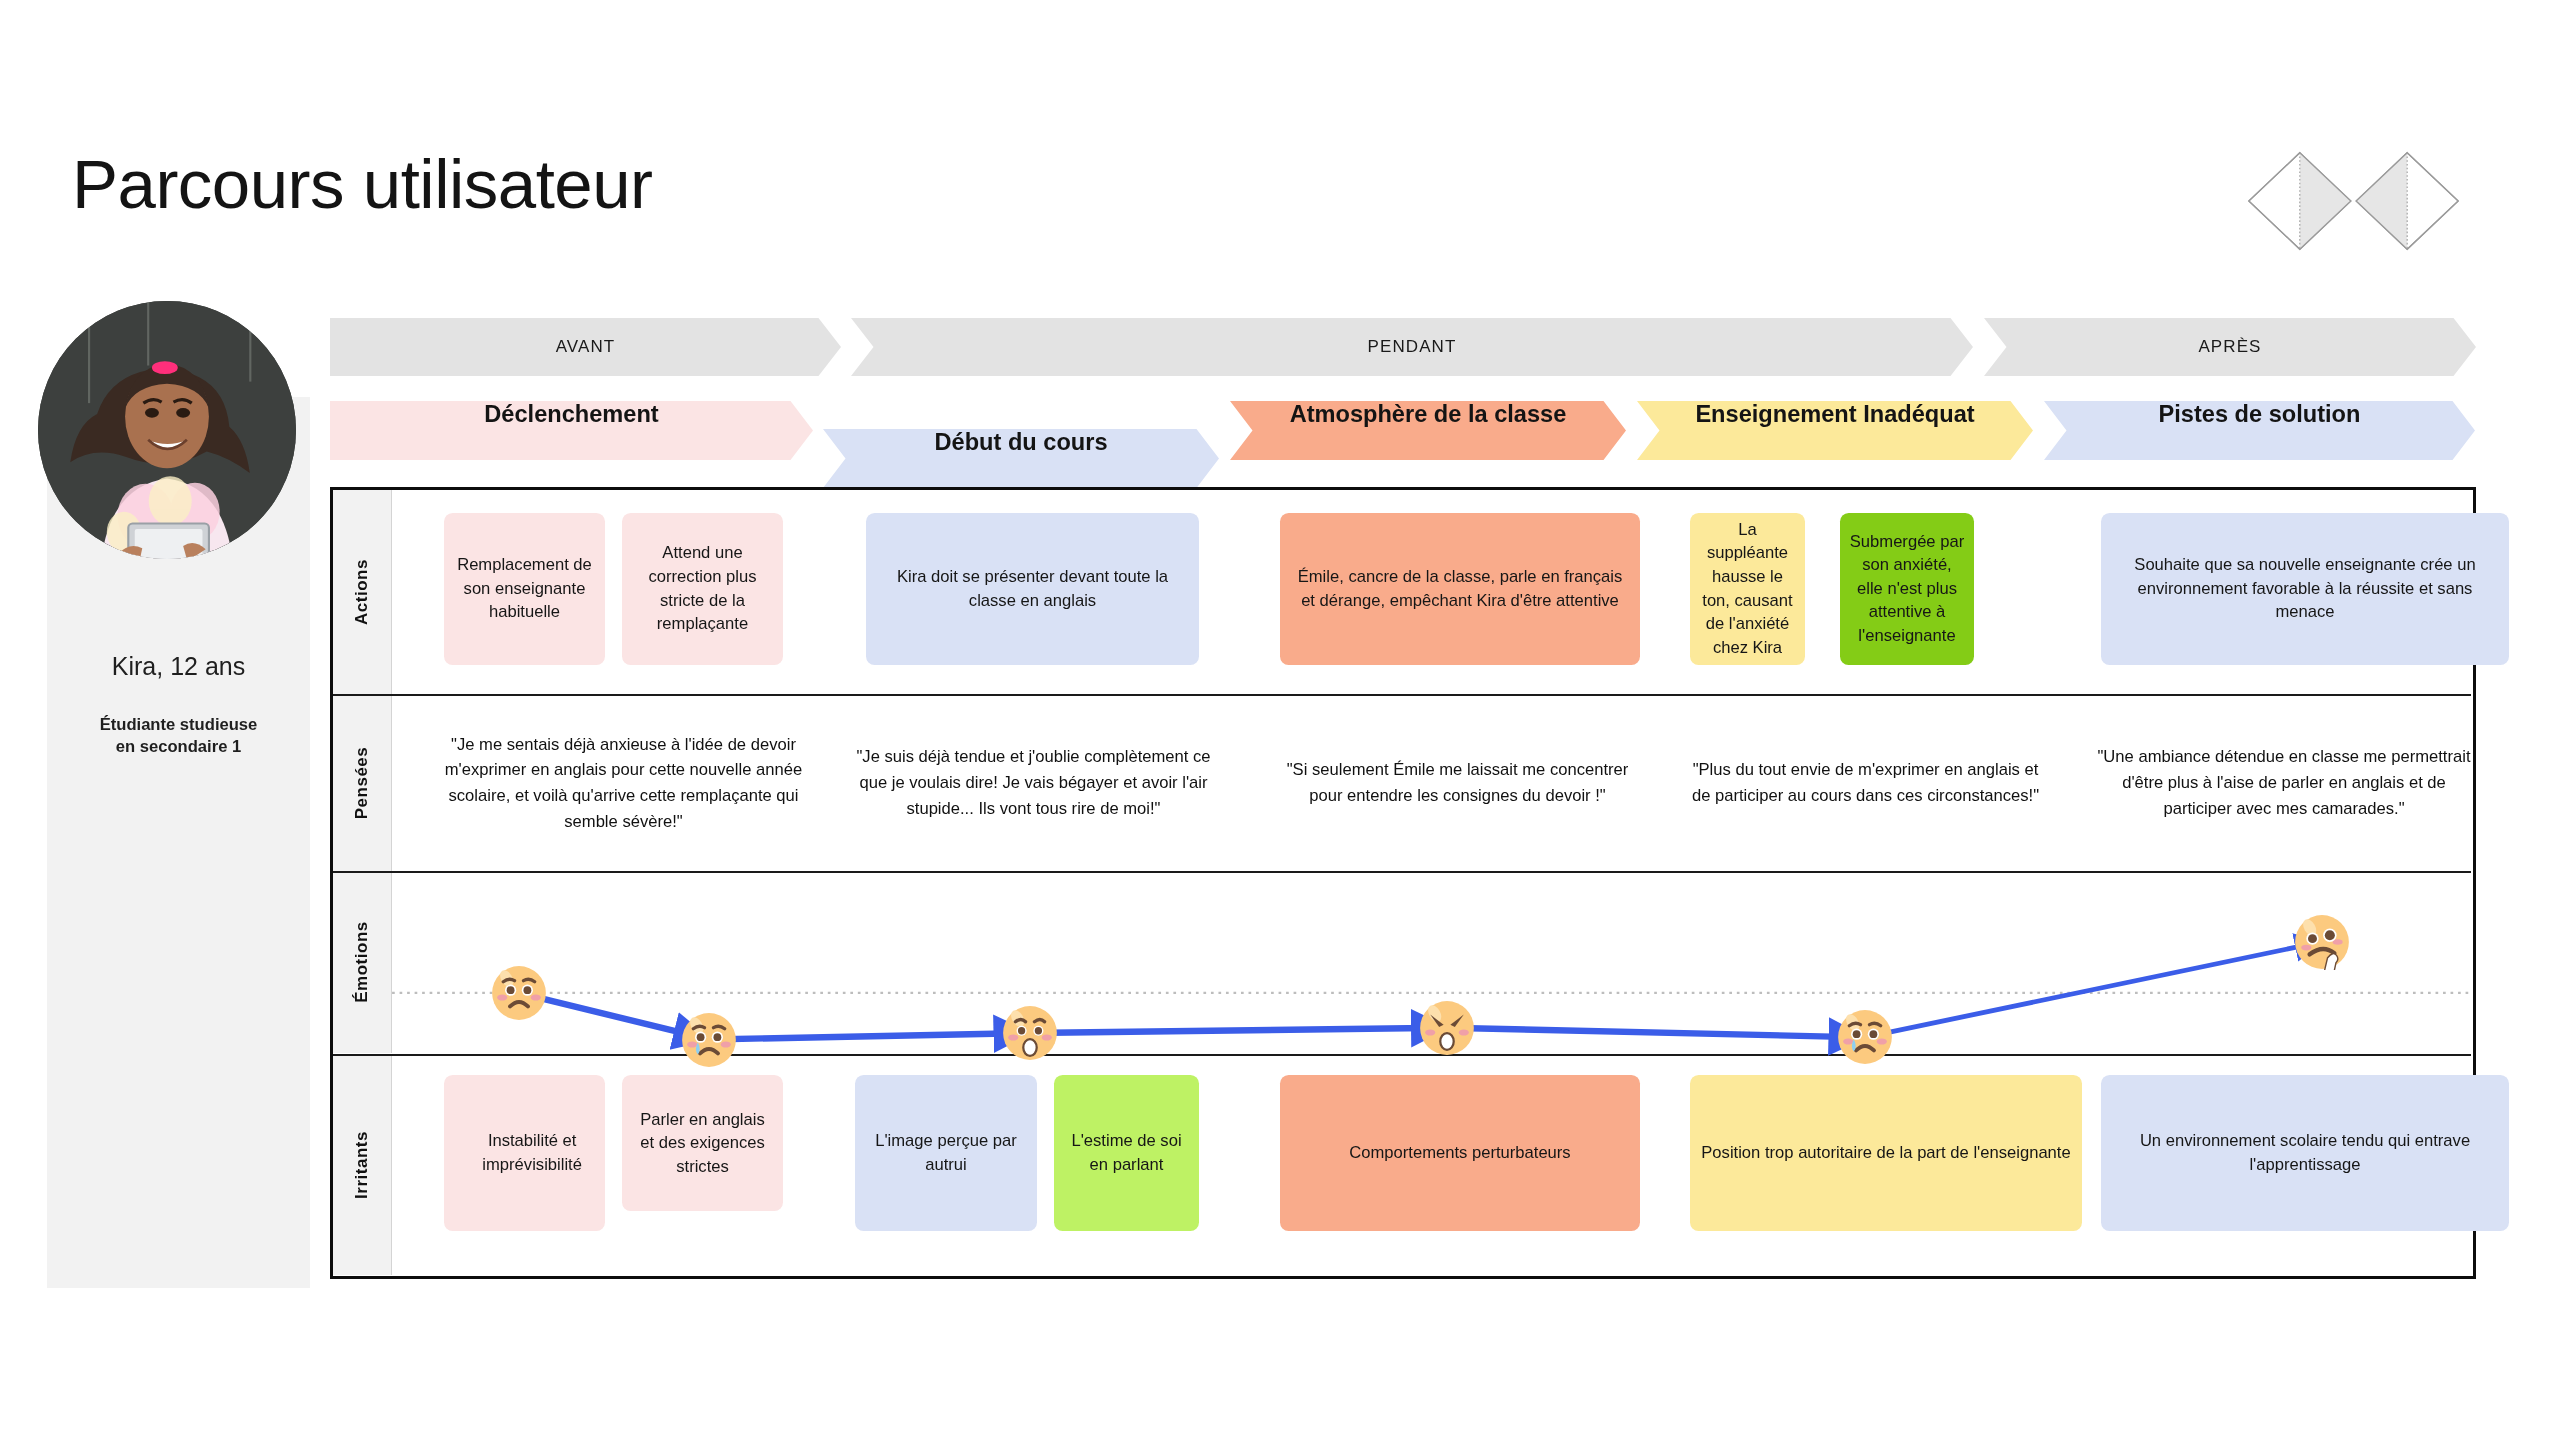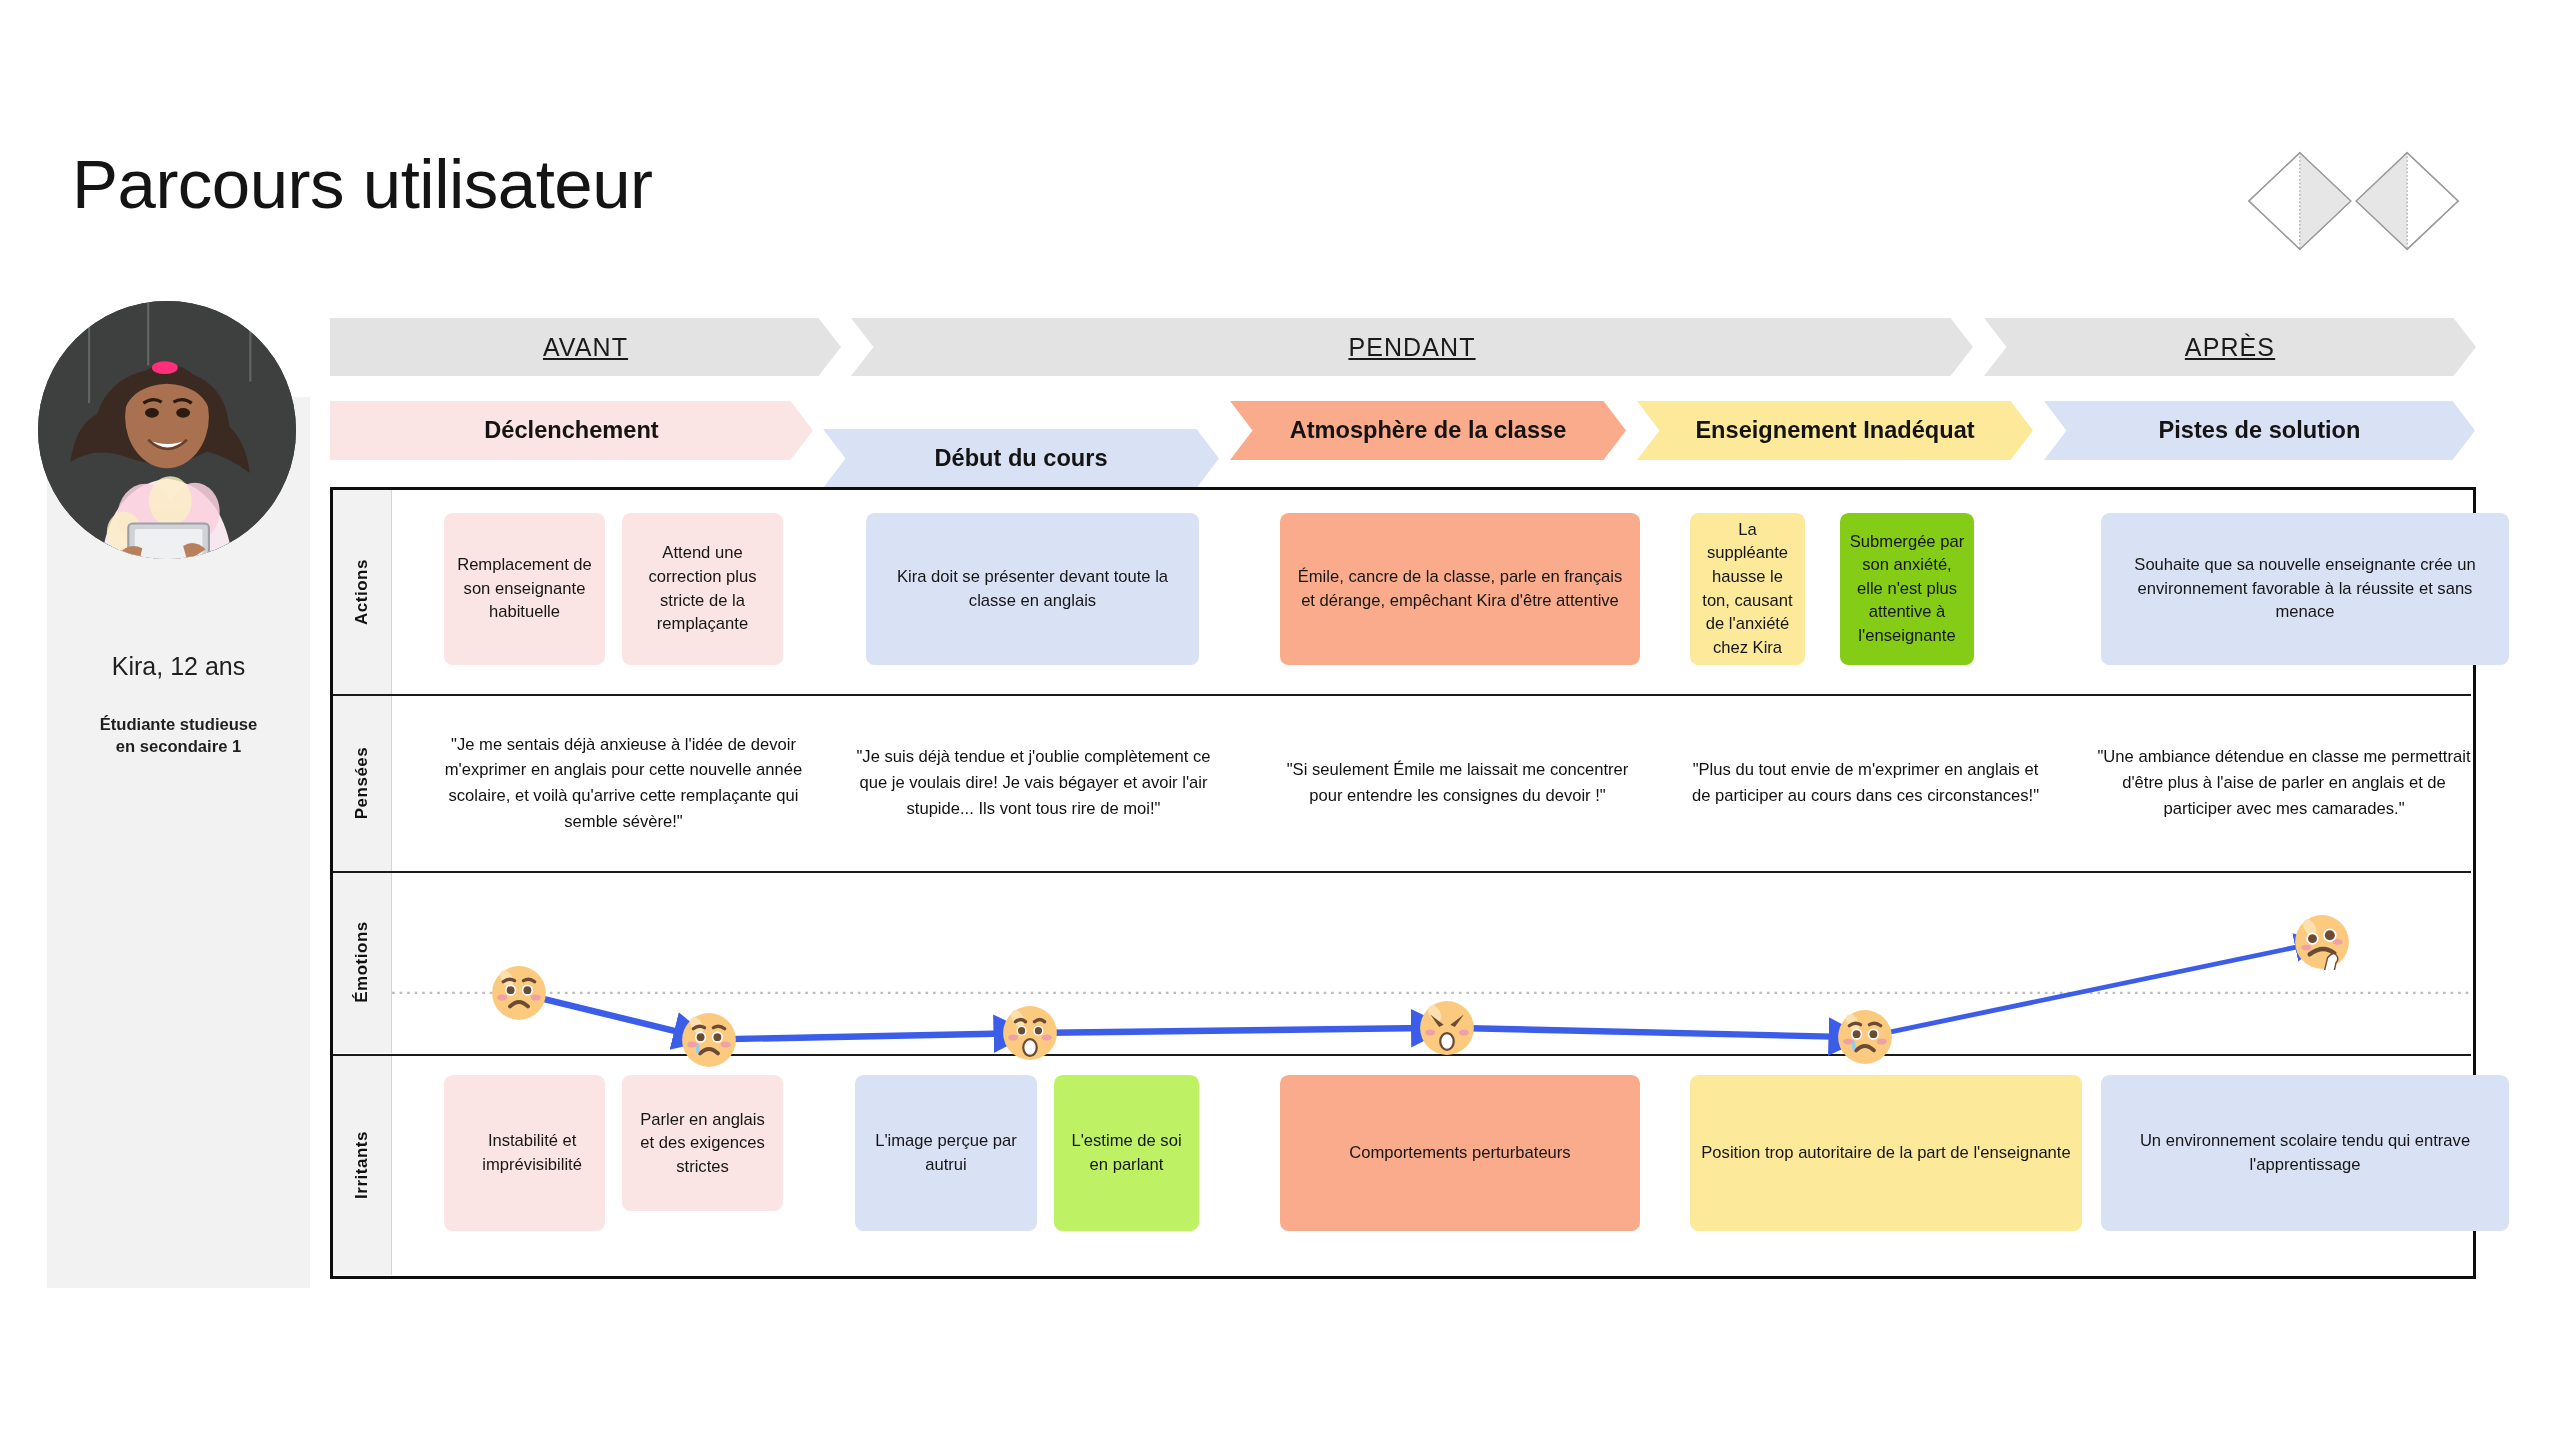--- a/index.html
+++ b/index.html
@@ -67,32 +67,31 @@
   
   .phase-bar {
     position: absolute;
     height: 58px;
     background: #e3e3e3;
     display: flex;
     align-items: center;
     justify-content: center;
   }
   .phase-bar span {
-    font-size: 25px;
+    font-size: 17px;
     letter-spacing: 1.1px;
     color: #1a1a1a;
-    text-decoration: underline;
   }
 
   
   .stage-bar {
     position: absolute;
     height: 59px;
     display: flex;
-    align-items: center;
+    align-items: flex-start;
     justify-content: center;
   }
   .stage-bar span {
     font-size: 23.6px;
     font-weight: 700;
     color: #141414;
     white-space: nowrap;
   }
 
   

